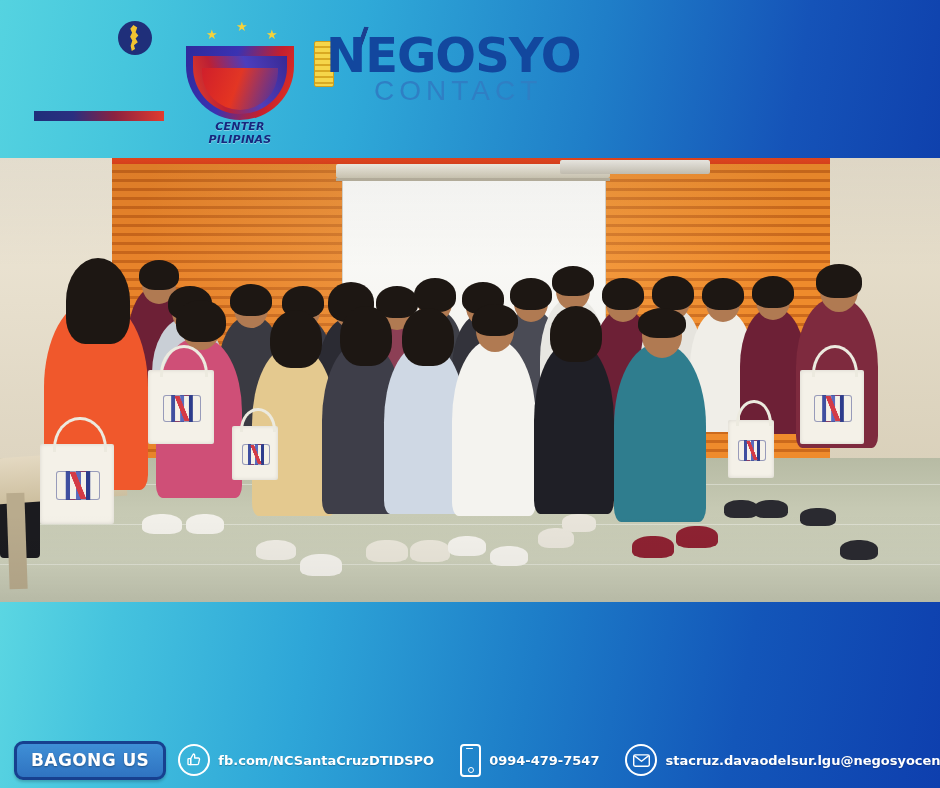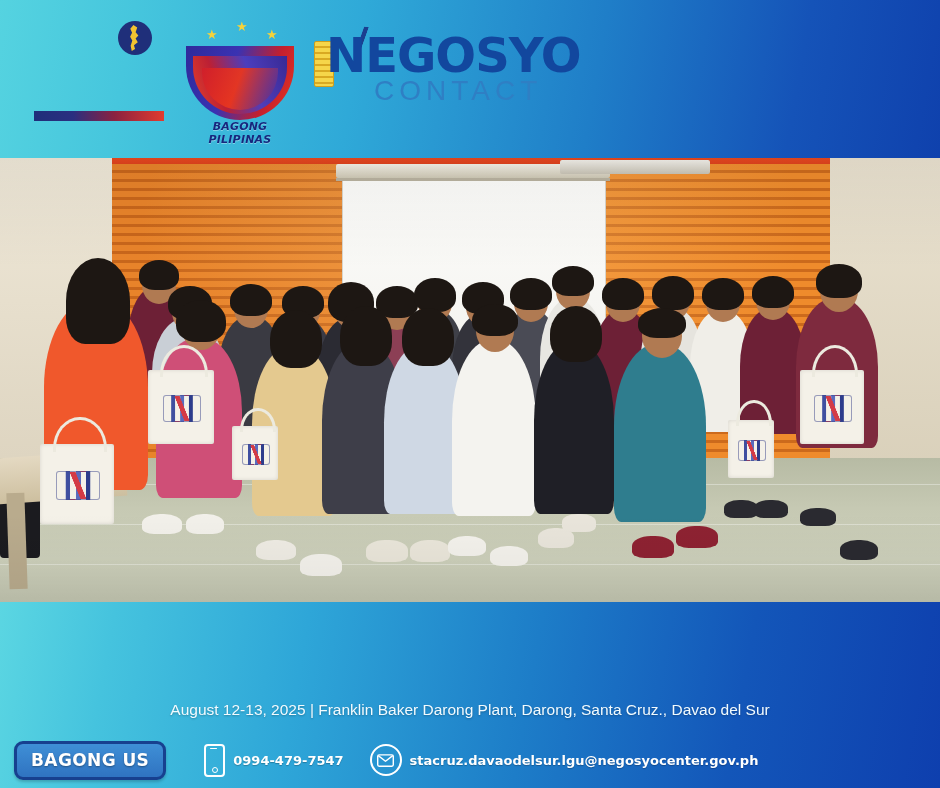--- a/index.html
+++ b/index.html
@@ -268,21 +268,21 @@
           <div class="ray" style="transform:rotate(68deg);"></div>
           <div class="ray" style="transform:rotate(-68deg);"></div>
 
           <div class="core"></div>
         </div>
         <div class="bp-bowl">
           <div class="band bp-b1"></div>
           <div class="band bp-b2"></div>
           <div class="band bp-b3"></div>
         </div>
-        <div class="bp-text">BAGONG PILIPINAS</div>
+        <div class="bp-text">CENTER PILIPINAS</div>
       </div>
 
       <div class="nc-logo">
         <div class="nc-coins"></div>
         <div class="nc-check"></div>
         <div class="nc-negosyo">NEGOSYO</div>
         <div class="nc-center">CONTACT</div>
       </div>
 
     </div>
@@ -438,28 +438,36 @@
     <div class="shoe" style="left:724px;top:342px;width:34px;height:18px;background:#2a2a30;"></div>
     <div class="shoe" style="left:754px;top:342px;width:34px;height:18px;background:#2a2a30;"></div>
     <div class="shoe" style="left:800px;top:350px;width:36px;height:18px;background:#2a2a30;"></div>
     <div class="shoe" style="left:840px;top:382px;width:38px;height:20px;background:#2a2a30;"></div>
 
     <div class="photo-shade"></div>
   </div>
 
   <div class="bottom">
 
-    <div class="subline">August 12-13, 2025 | Franklin Baker Darong Plant, Darong, Santa Cruz., Davao del Sur</div>
 
     <div class="contactbar">
 
       <div class="cta">BAGONG US</div>
 
       <div class="sp12"></div>
 
+      <div class="cgroup">
+        <div class="cicon">
+          <svg width="16" height="16" viewBox="0 0 24 24" fill="none" stroke="#ffffff" stroke-width="2" stroke-linejoin="round">
+            <path d="M7 10v9H4a1 1 0 0 1-1-1v-7a1 1 0 0 1 1-1h3z"></path>
+            <path d="M7 10l4-7a2 2 0 0 1 2 2v4h5.5a1.8 1.8 0 0 1 1.75 2.2l-1.4 6A2 2 0 0 1 16.9 19H7z"></path>
+          </svg>
+        </div>
+        <div class="ctext">fb.com/NCSantaCruzDTIDSPO</div>
+      </div>
 
       <div class="sp26"></div>
 
       <div class="cgroup">
         <div class="phone-icon"></div>
         <div class="ctext">0994-479-7547</div>
       </div>
 
       <div class="sp26"></div>
 

